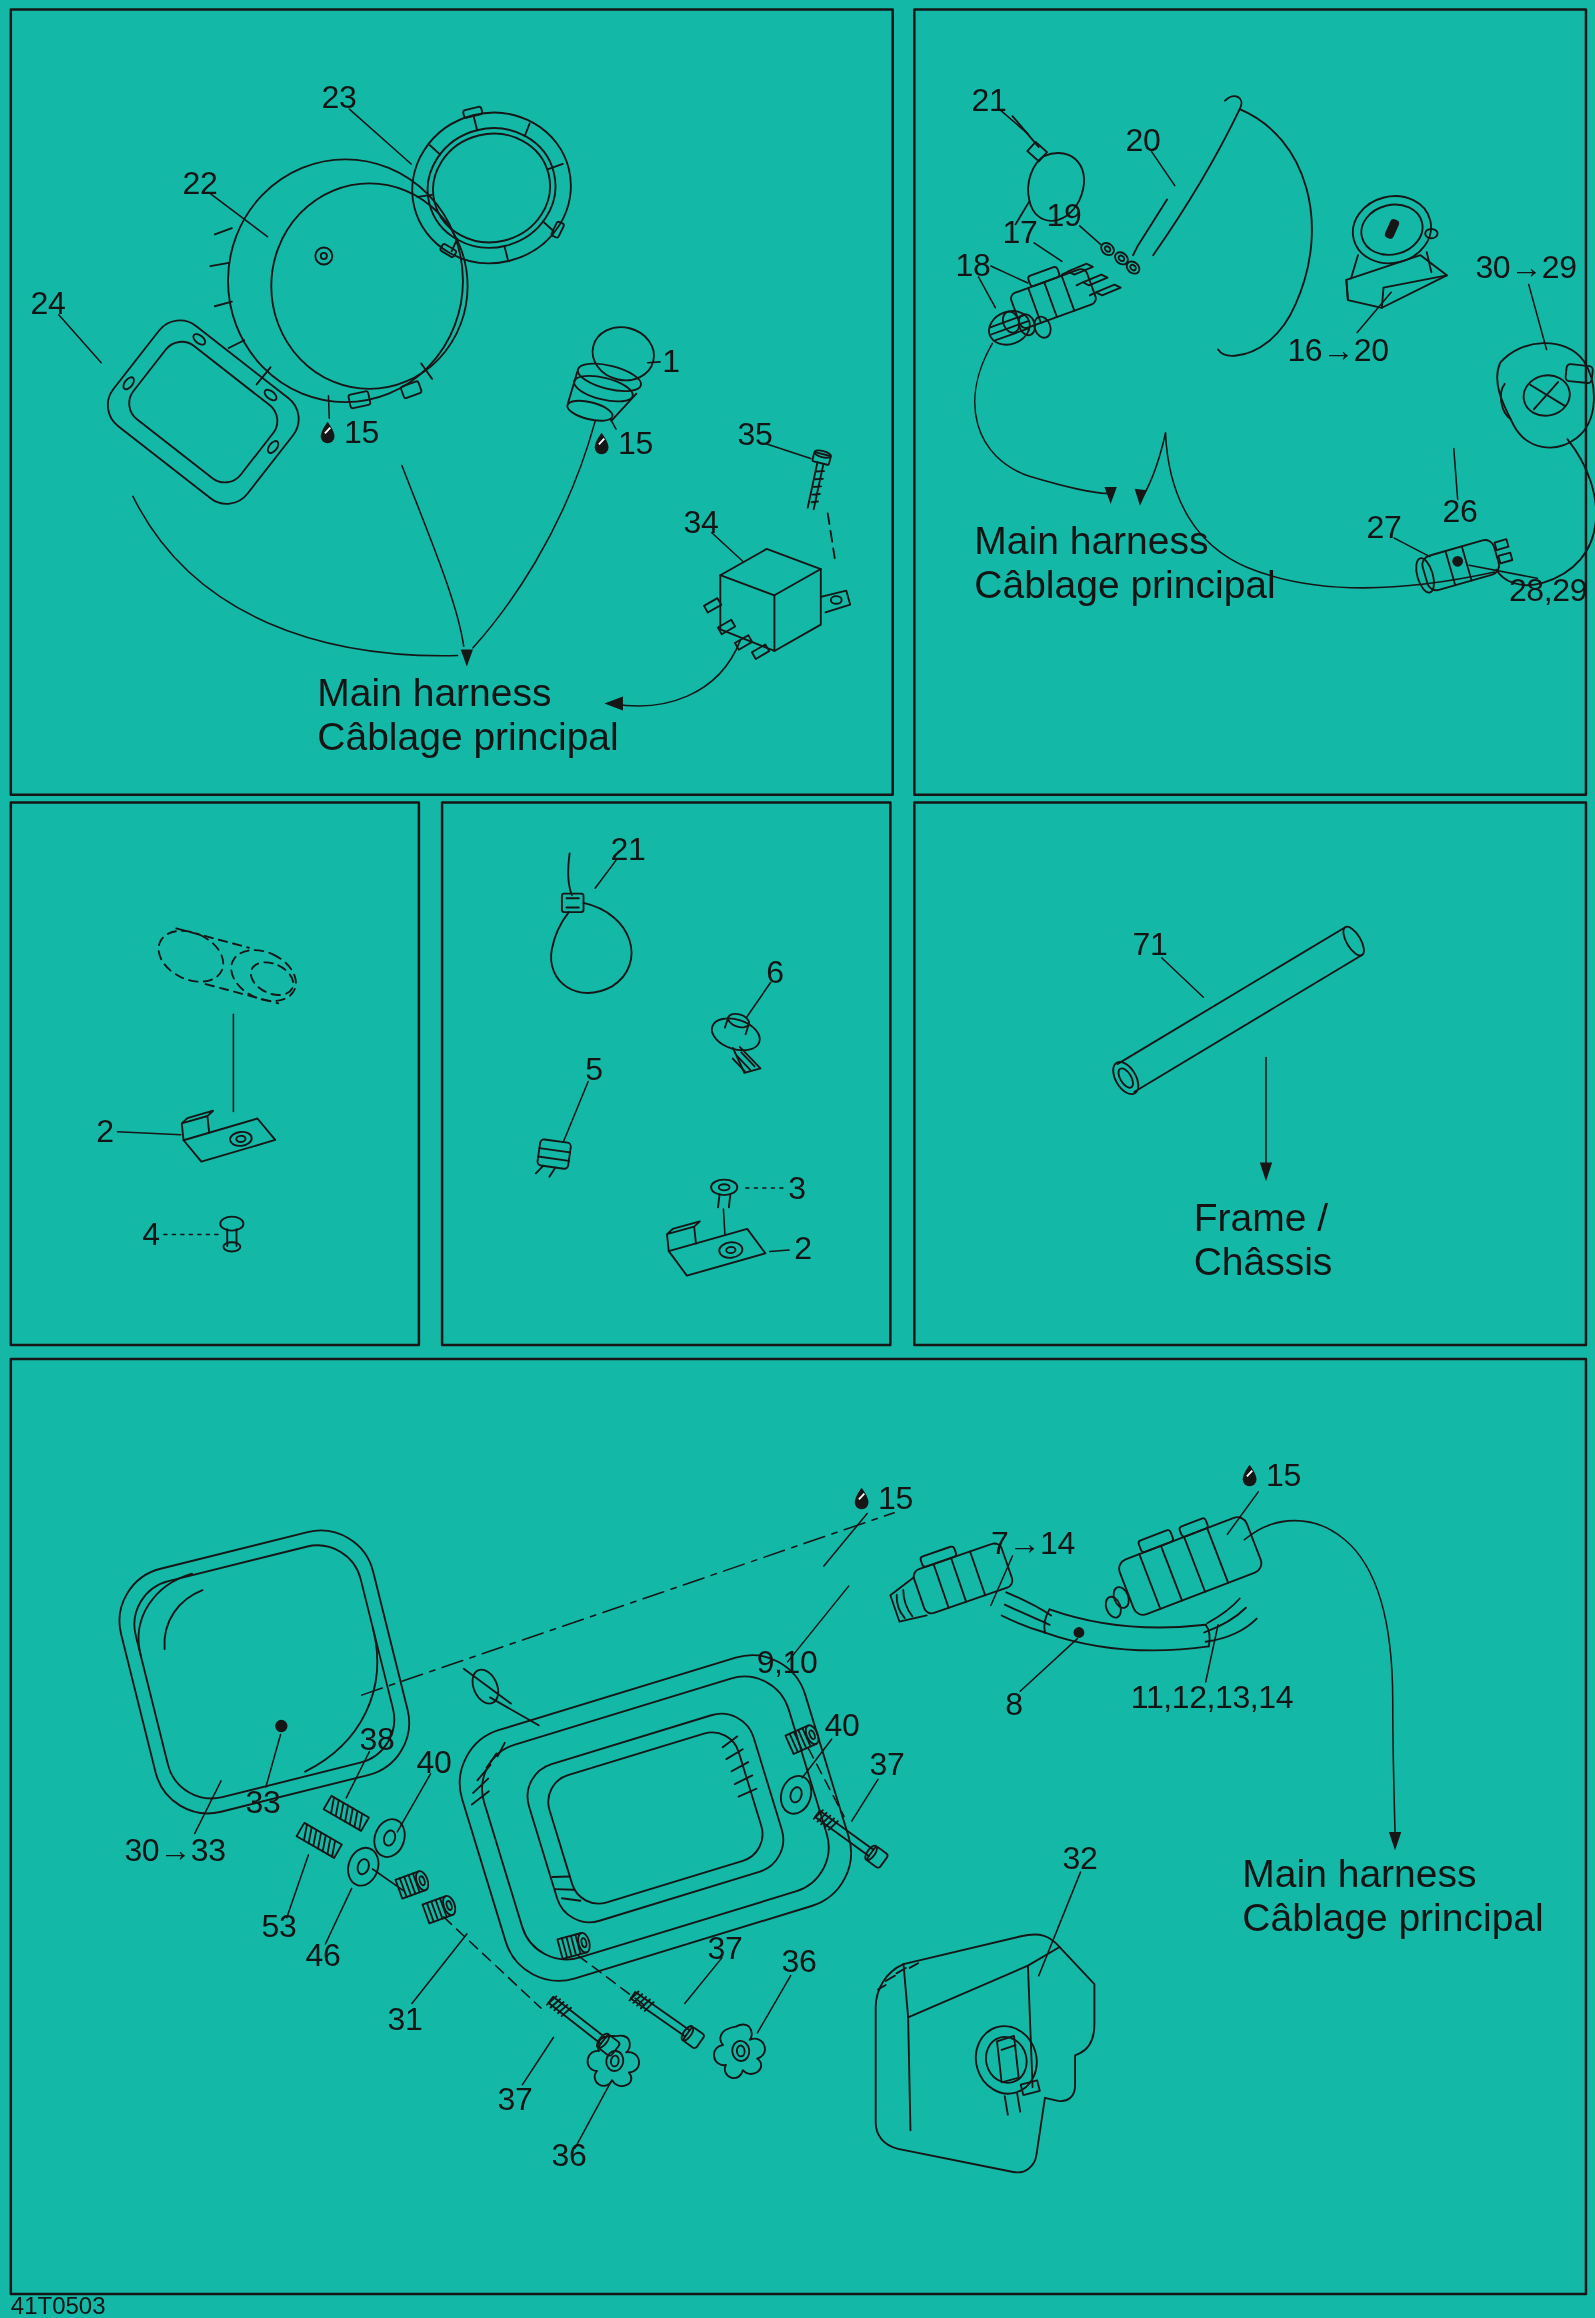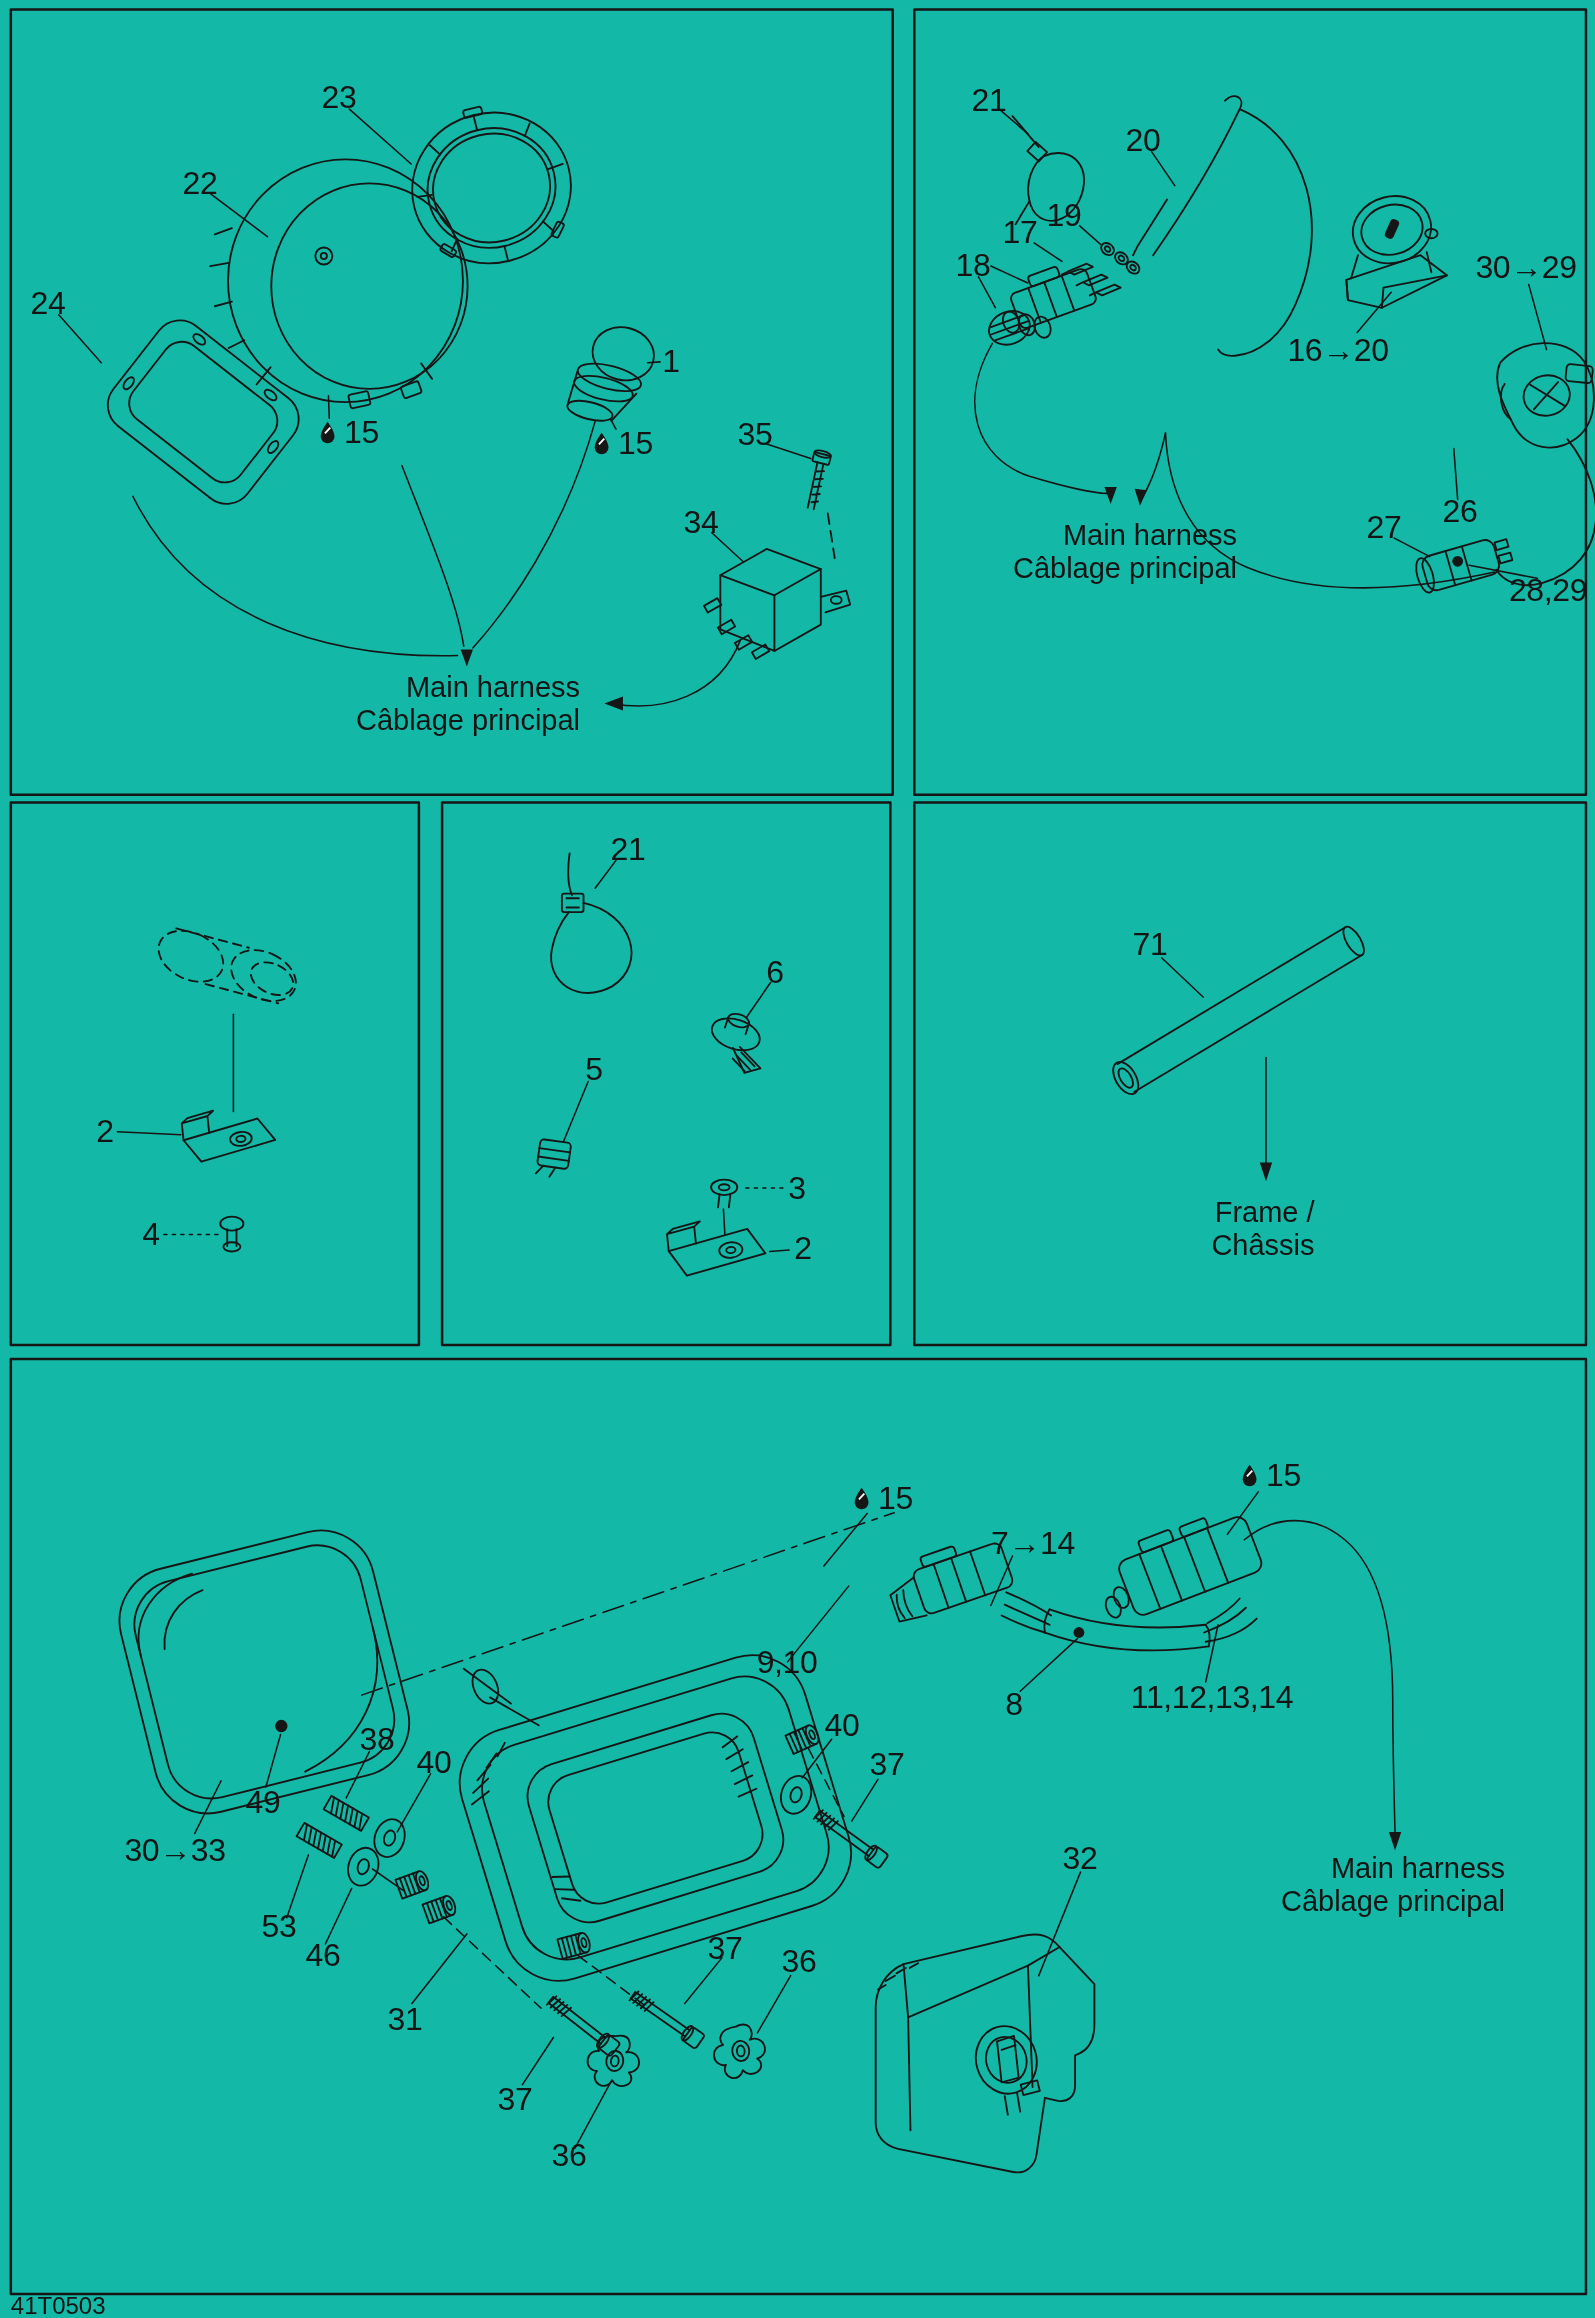--- a/index.html
+++ b/index.html
@@ -10,21 +10,21 @@
       stroke:#161616;stroke-width:2.4;fill:none;stroke-linecap:round;stroke-linejoin:round}
   .art .panel{stroke-width:3.2}
   .art .f{fill:#161616;stroke:none}
   .art .thin{stroke-width:2}
   .art .dd{stroke-dasharray:28 10 7 10}
   .art .dm{stroke-dasharray:14 9}
   .art .ds{stroke-dasharray:4 7}
   .art .ghost{stroke-dasharray:11 8}
   .co{position:absolute;transform:translate(-50%,-50%);font-size:32px;font-weight:400;
       white-space:nowrap;letter-spacing:-0.4px;line-height:1}
-  .note{position:absolute;transform:translateX(-50%);text-align:right;font-size:29px;
+  .note{position:absolute;transform:translateX(-50%);text-align:left;font-size:39px;
         line-height:1.14;white-space:nowrap}
   .drop{display:flex;align-items:center;gap:8px}
   .dropicon{flex:0 0 auto}
   .foot{position:absolute;font-size:24px;letter-spacing:0}
 </style>
 </head>
 <body>
 
 <div class="page">
 
@@ -488,21 +488,21 @@
         <path d="M11,1 C11,1 2,13 2,20 a9,9 0 0 0 18,0 C20,13 11,1 11,1 Z" fill="#161616"></path>
         <path d="M7.5,16 L14.5,8.5" stroke="#fff" stroke-width="2.4"></path>
       </svg>
   <span>15</span>
 </div>
 <div class="co" style="left:1033px;top:1543px">7→14</div>
 <div class="co" style="left:787px;top:1662px">9,10</div>
 <div class="co" style="left:1014px;top:1704px">8</div>
 <div class="co" style="left:1212px;top:1697px">11,12,13,14</div>
 <div class="co" style="left:175px;top:1850px">30→33</div>
-<div class="co" style="left:263px;top:1802px">49</div>
+<div class="co" style="left:263px;top:1802px">33</div>
 <div class="co" style="left:377px;top:1739px">38</div>
 <div class="co" style="left:434px;top:1762px">40</div>
 <div class="co" style="left:842px;top:1725px">40</div>
 <div class="co" style="left:887px;top:1764px">37</div>
 <div class="co" style="left:279px;top:1926px">53</div>
 <div class="co" style="left:323px;top:1955px">46</div>
 <div class="co" style="left:405px;top:2019px">31</div>
 <div class="co" style="left:515px;top:2099px">37</div>
 <div class="co" style="left:569px;top:2155px">36</div>
 <div class="co" style="left:725px;top:1948px">37</div>

